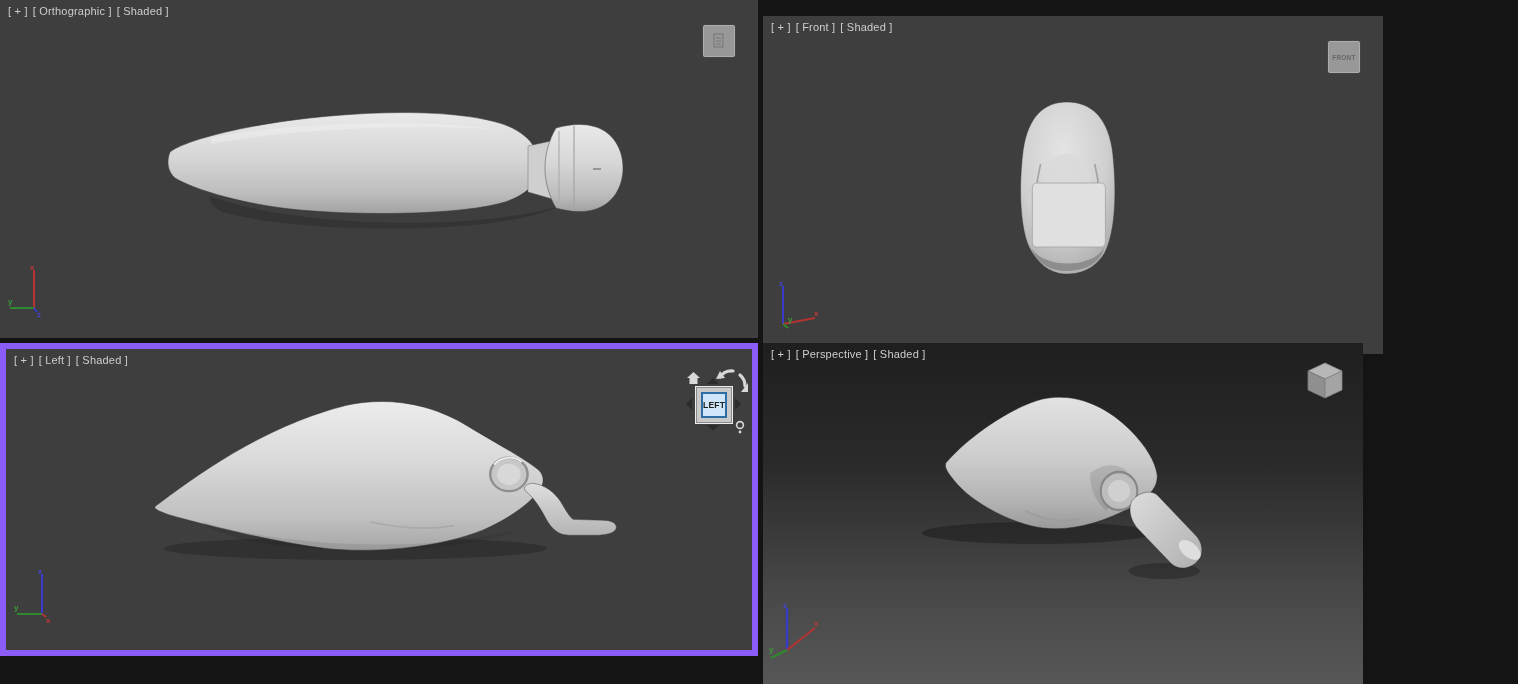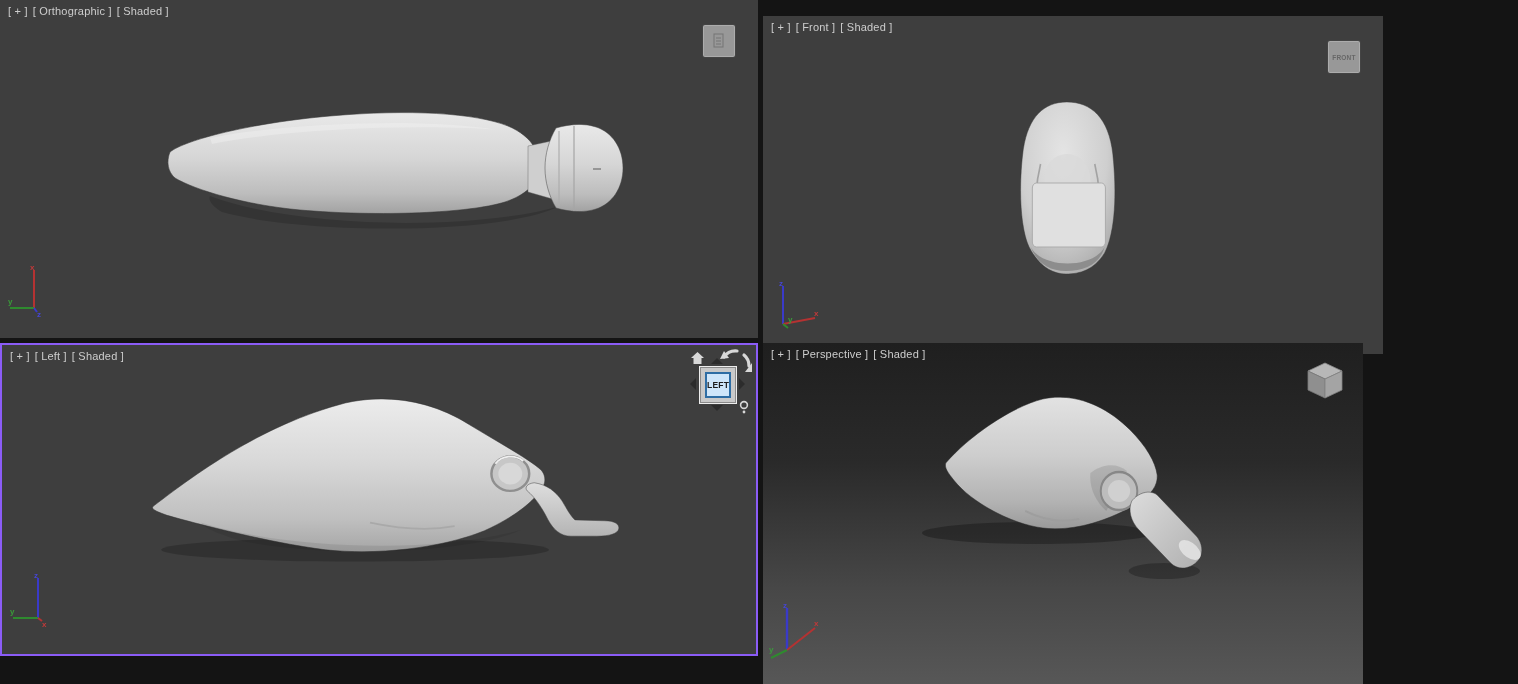--- a/index.html
+++ b/index.html
@@ -3,36 +3,36 @@
 <meta charset="utf-8">
 <style>
   html,body{margin:0;padding:0}
   body{
     width:1518px;height:684px;position:relative;overflow:hidden;
     background:#141414;font-family:"Liberation Sans",sans-serif;
   }
   .viewport{position:absolute;background:#3e3e3e;overflow:hidden}
   #vp-orthographic{left:0;top:0;width:758px;height:338px}
   #vp-front{left:763px;top:16px;width:620px;height:338px}
-  #vp-left{left:0;top:343px;width:758px;height:313px;border:2px solid #8b5cf6;box-sizing:border-box}
+  #vp-left{left:0;top:343px;width:758px;height:313px;border:6px solid #8b5cf6;box-sizing:border-box}
   #vp-perspective{left:763px;top:343px;width:600px;height:341px;
     background:linear-gradient(180deg,#1f1f1f 0%,#2a2a2a 35%,#474747 72%,#575757 100%)}
   .vp-label{position:absolute;top:5px;left:8px;font-size:11px;color:#cdcdcd;z-index:6;letter-spacing:.2px;white-space:nowrap}
   .vp-label span{margin-right:5px;cursor:default}
   .model-svg{position:absolute;left:0;top:0;width:100%;height:100%}
   .tripod{position:absolute;left:6px;bottom:20px;z-index:4}
   .tripod text{font-size:8px;font-weight:bold;font-family:"Liberation Sans",sans-serif}
   
   .vc-plate-mini{position:absolute;top:25px;right:23px;width:30px;height:30px;z-index:6;
     background:rgba(160,160,160,.92);border:1px solid rgba(200,200,200,.45);border-radius:2px;
     display:flex;align-items:center;justify-content:center;
     box-shadow:0 0 0 1px rgba(80,80,80,.35)}
   .vc-face-text{font-size:6.5px;font-weight:bold;color:rgba(70,70,70,.6);letter-spacing:.2px}
   
-  .vc-widget{position:absolute;top:3px;right:3px;width:64px;height:70px;z-index:7}
+  .vc-widget{position:absolute;top:19px;right:3px;width:64px;height:70px;z-index:7}
   .vc-home{position:absolute;left:2px;top:4px;width:13px;height:12px}
   .vc-rotate{position:absolute;left:29px;top:0;width:34px;height:26px}
   .vc-plate{position:absolute;left:10px;top:18px;width:36px;height:36px;background:#c9c9c9;
     border:1px solid #ededed;box-shadow:inset 0 0 0 1px #8a8a8a;
     display:flex;align-items:center;justify-content:center}
   .vc-face{width:26px;height:26px;background:#cfe6fa;border:2px solid #2e6da4;box-sizing:border-box;
     display:flex;align-items:center;justify-content:center;
     font-size:8.5px;font-weight:bold;color:#1d1d1d;letter-spacing:.2px}
   .vc-arrow{position:absolute;width:0;height:0}
   .vc-arrow-up{left:22px;top:10px;border-left:6px solid transparent;border-right:6px solid transparent;border-bottom:6px solid #2c2c2c}

